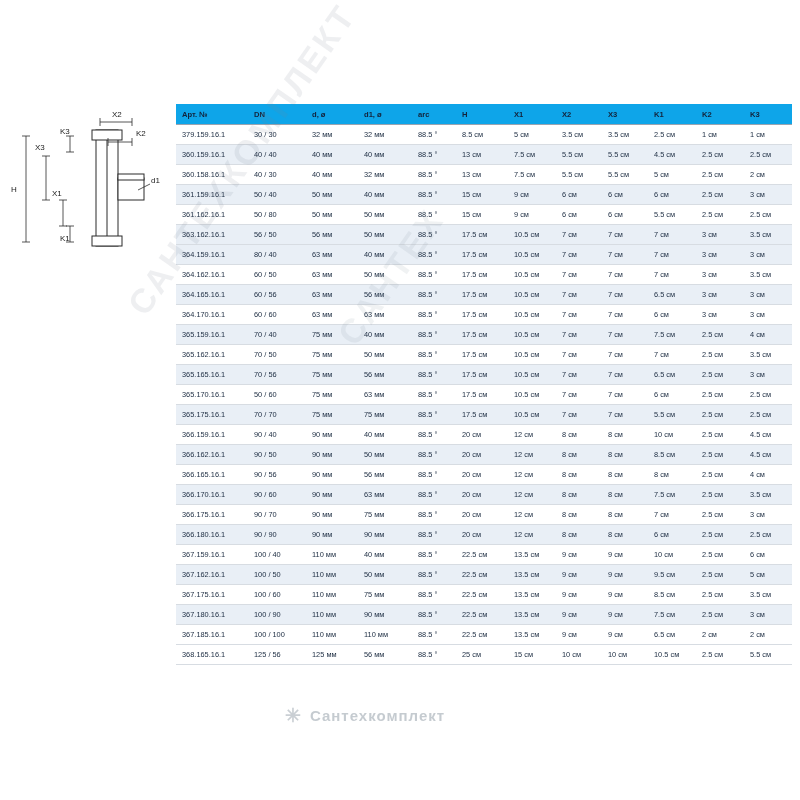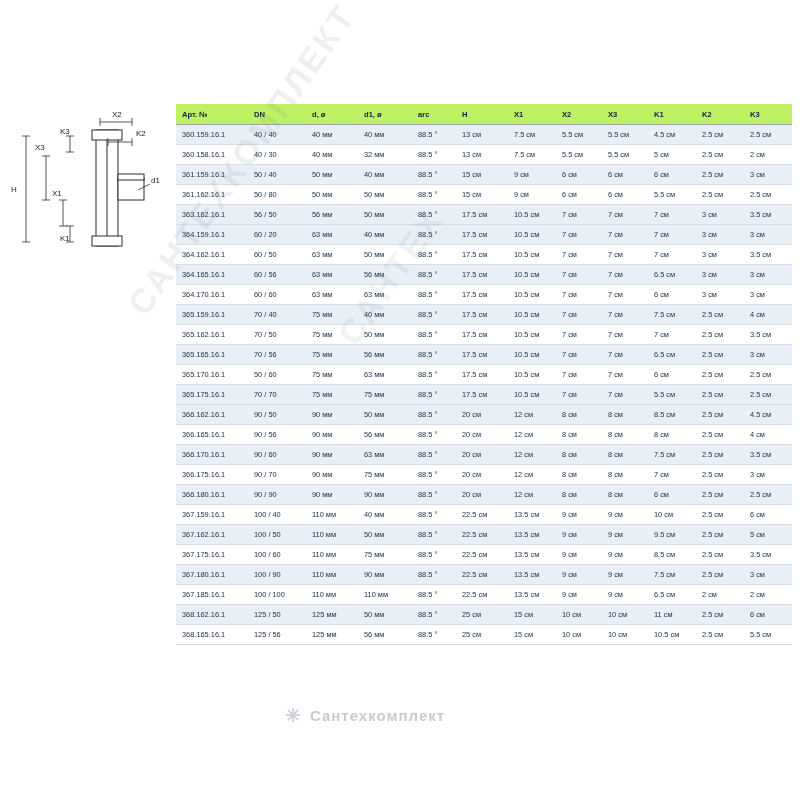--- a/index.html
+++ b/index.html
@@ -85,21 +85,21 @@
     border-collapse: collapse;
     width: 616px;
     table-layout: fixed;
   }
   table.spec th {
     font-size: 7.6px;
     font-weight: bold;
     color: #13233b;
     text-align: left;
     padding: 6px 0 5px 6px;
-    background: #bef264;
+    background: #0ea5e9;
     border-bottom: 1px solid #9aa4b0;
     white-space: nowrap;
   }
   table.spec td {
     font-size: 7.4px;
     color: #1b2b40;
     padding: 5px 0 5px 6px;
     border-bottom: 1px solid #d7dce2;
     white-space: nowrap;
     overflow: hidden;
@@ -219,20 +219,34 @@
           <th>H</th>
           <th>X1</th>
           <th>X2</th>
           <th>X3</th>
           <th>K1</th>
           <th>K2</th>
           <th>K3</th>
         </tr>
     </thead>
     <tbody id="tbody">
+        <tr>
+          <td>379.159.16.1</td>
+          <td>30 / 30</td>
+          <td>32 мм</td>
+          <td>32 мм</td>
+          <td>88.5 °</td>
+          <td>8.5 см</td>
+          <td>5 см</td>
+          <td>3.5 см</td>
+          <td>3.5 см</td>
+          <td>2.5 см</td>
+          <td>1 см</td>
+          <td>1 см</td>
+        </tr>
         <tr class="alt">
           <td>360.159.16.1</td>
           <td>40 / 40</td>
           <td>40 мм</td>
           <td>40 мм</td>
           <td>88.5 °</td>
           <td>13 см</td>
           <td>7.5 см</td>
           <td>5.5 см</td>
           <td>5.5 см</td>
@@ -291,21 +305,21 @@
           <td>17.5 см</td>
           <td>10.5 см</td>
           <td>7 см</td>
           <td>7 см</td>
           <td>7 см</td>
           <td>3 см</td>
           <td>3.5 см</td>
         </tr>
         <tr class="alt">
           <td>364.159.16.1</td>
-          <td>60 / 20</td>
+          <td>80 / 40</td>
           <td>63 мм</td>
           <td>40 мм</td>
           <td>88.5 °</td>
           <td>17.5 см</td>
           <td>10.5 см</td>
           <td>7 см</td>
           <td>7 см</td>
           <td>7 см</td>
           <td>3 см</td>
           <td>3 см</td>
@@ -415,20 +429,34 @@
           <td>75 мм</td>
           <td>88.5 °</td>
           <td>17.5 см</td>
           <td>10.5 см</td>
           <td>7 см</td>
           <td>7 см</td>
           <td>5.5 см</td>
           <td>2.5 см</td>
           <td>2.5 см</td>
         </tr>
+        <tr>
+          <td>366.159.16.1</td>
+          <td>90 / 40</td>
+          <td>90 мм</td>
+          <td>40 мм</td>
+          <td>88.5 °</td>
+          <td>20 см</td>
+          <td>12 см</td>
+          <td>8 см</td>
+          <td>8 см</td>
+          <td>10 см</td>
+          <td>2.5 см</td>
+          <td>4.5 см</td>
+        </tr>
         <tr class="alt">
           <td>366.162.16.1</td>
           <td>90 / 50</td>
           <td>90 мм</td>
           <td>50 мм</td>
           <td>88.5 °</td>
           <td>20 см</td>
           <td>12 см</td>
           <td>8 см</td>
           <td>8 см</td>
@@ -555,43 +583,29 @@
           <td>110 мм</td>
           <td>88.5 °</td>
           <td>22.5 см</td>
           <td>13.5 см</td>
           <td>9 см</td>
           <td>9 см</td>
           <td>6.5 см</td>
           <td>2 см</td>
           <td>2 см</td>
         </tr>
-        <tr class="alt">
-          <td>368.162.16.1</td>
-          <td>125 / 50</td>
+        <tr>
+          <td>368.165.16.1</td>
+          <td>125 / 56</td>
           <td>125 мм</td>
-          <td>50 мм</td>
+          <td>56 мм</td>
           <td>88.5 °</td>
           <td>25 см</td>
           <td>15 см</td>
           <td>10 см</td>
           <td>10 см</td>
-          <td>11 см</td>
-          <td>2.5 см</td>
-          <td>6 см</td>
-        </tr>
-        <tr>
-          <td>368.165.16.1</td>
-          <td>125 / 56</td>
-          <td>125 мм</td>
-          <td>56 мм</td>
-          <td>88.5 °</td>
-          <td>25 см</td>
-          <td>15 см</td>
-          <td>10 см</td>
-          <td>10 см</td>
           <td>10.5 см</td>
           <td>2.5 см</td>
           <td>5.5 см</td>
         </tr>
       </tbody>
   </table>
 </div>
 
 </body></html>

